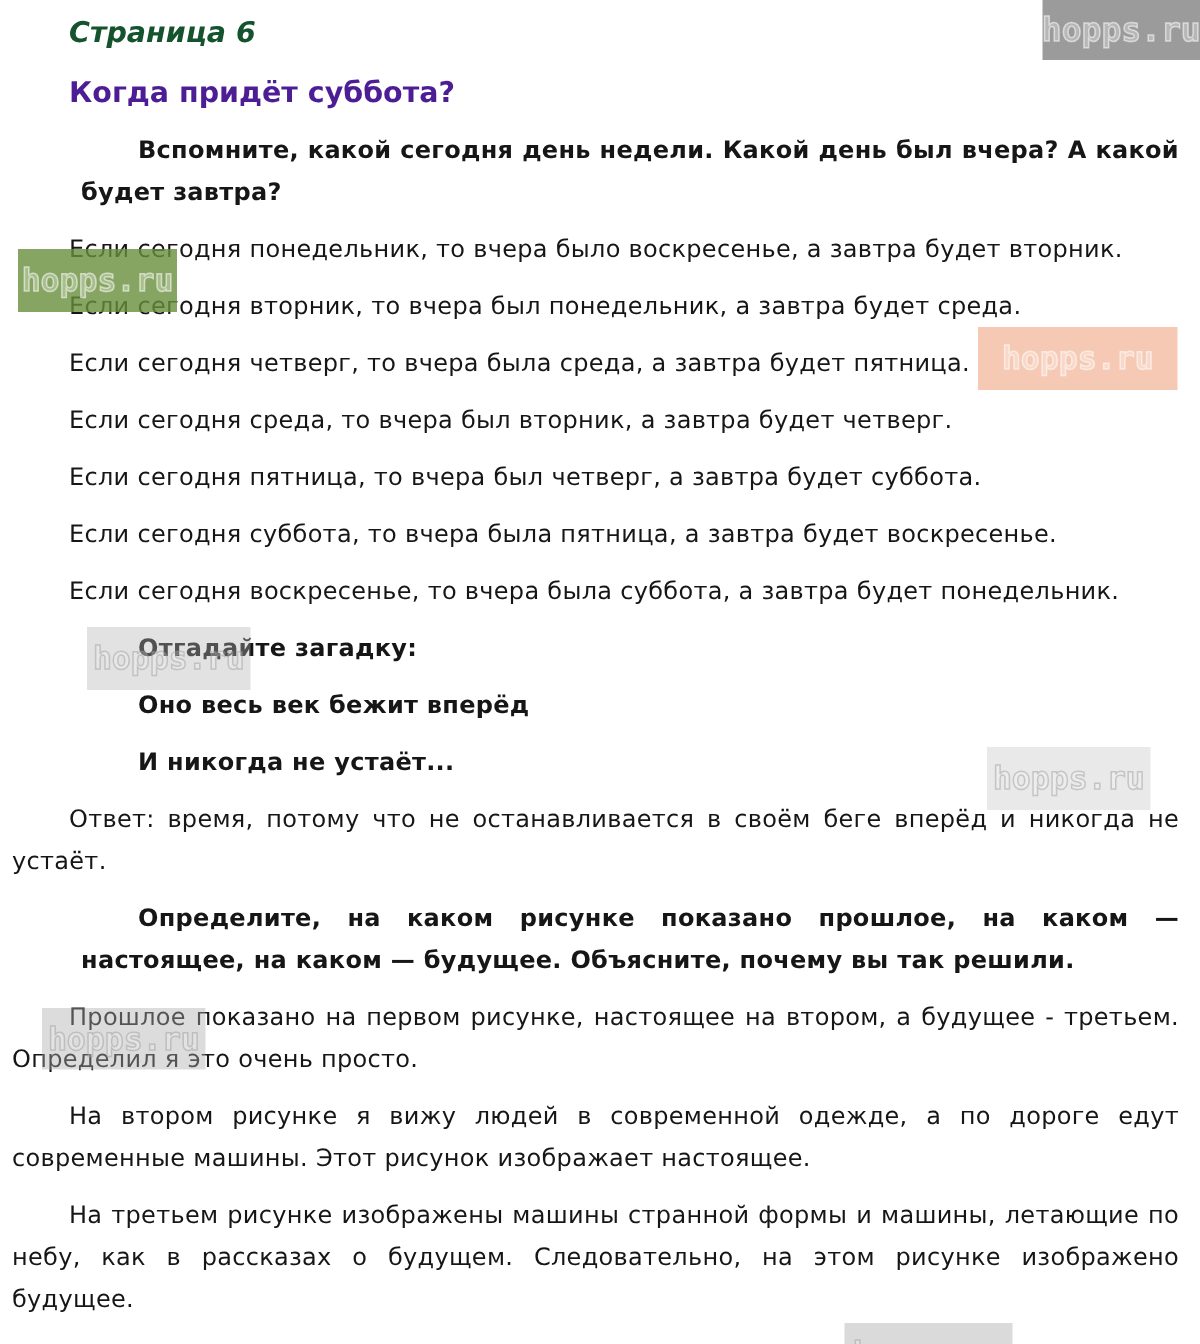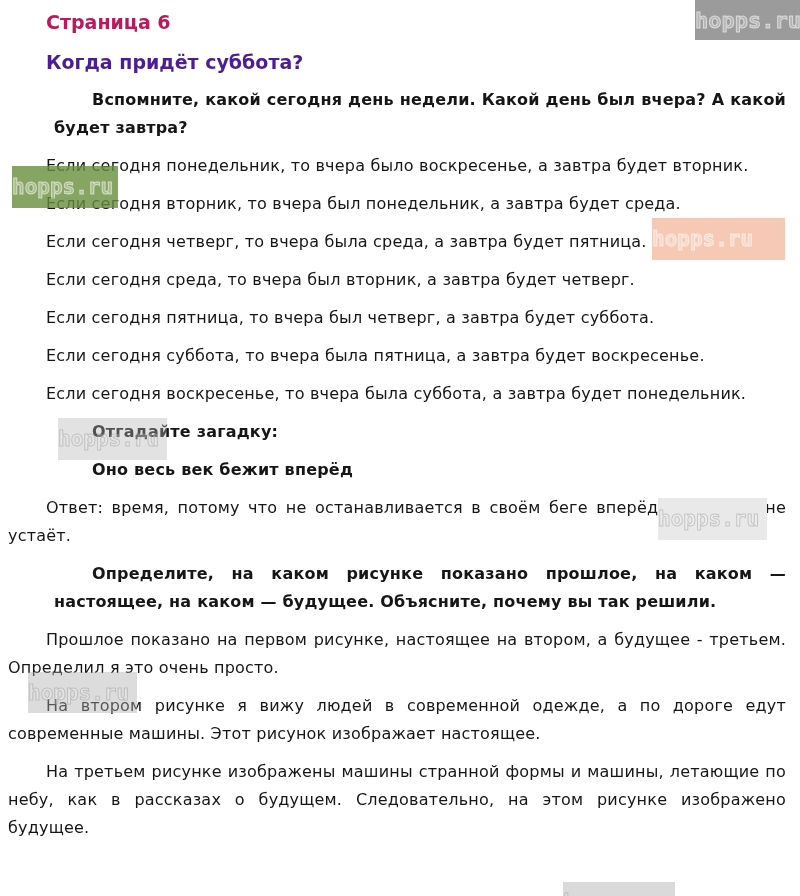--- a/index.html
+++ b/index.html
@@ -39,20 +39,21 @@
     text-indent: 38px;
     text-align: justify;
     letter-spacing: 0.2px;
   }
   p.bold { font-weight: bold; margin-left: 46px; }
   
   .wm {
     position: absolute;
     display: flex;
     align-items: center;
+    justify-content: center;
     overflow: hidden;
     pointer-events: none;
   }
   .wm-text {
     font-family: "DejaVu Sans Mono", "Liberation Mono", monospace;
     font-weight: bold;
     font-size: 21px;
     color: rgba(255,255,255,0.28);
     -webkit-text-stroke: 1px rgba(255,255,255,0.55);
   }
@@ -68,35 +69,36 @@
   #wm-mid-right   { left: 658px; top: 498px; width: 109px; height: 42px; background: #e9e9e9; }
   #wm-simple      { left: 28px;  top: 672px; width: 109px; height: 41px; background: rgba(172,172,172,0.42); }
   #wm-bottom      { left: 563px; top: 882px; width: 112px; height: 40px; background: #dadada; }
 </style>
 </head>
 <body>
 
 <div class="page">
 
   <div class="doc">
-    <h1 class="page-label" style="color: #be185d;">Страница 6</h1>
+    <h1 class="page-label" style="color: #14532d; font-style: italic;">Страница 6</h1>
     <h2 class="page-title" style="color: #4c1d95;">Когда придёт суббота?</h2>
 
     <p class="bold">Вспомните, какой сегодня день недели. Какой день был вчера? А какой будет завтра?</p>
 
     <p>Если сегодня понедельник, то вчера было воскресенье, а завтра будет вторник.</p>
     <p>Если сегодня вторник, то вчера был понедельник, а завтра будет среда.</p>
     <p>Если сегодня четверг, то вчера была среда, а завтра будет пятница.</p>
     <p>Если сегодня среда, то вчера был вторник, а завтра будет четверг.</p>
     <p>Если сегодня пятница, то вчера был четверг, а завтра будет суббота.</p>
     <p>Если сегодня суббота, то вчера была пятница, а завтра будет воскресенье.</p>
     <p>Если сегодня воскресенье, то вчера была суббота, а завтра будет понедельник.</p>
 
     <p class="bold">Отгадайте загадку:</p>
     <p class="bold">Оно весь век бежит вперёд</p>
+    <p class="bold">И никогда не устаёт...</p>
     <p>Ответ: время, потому что не останавливается в своём беге вперёд и никогда не устаёт.</p>
 
     <p class="bold">Определите, на каком рисунке показано прошлое, на каком — настоящее, на каком — будущее. Объясните, почему вы так решили.</p>
 
     <p>Прошлое показано на первом рисунке, настоящее на втором, а будущее - третьем. Определил я это очень просто.</p>
     <p>На втором рисунке я вижу людей в современной одежде, а по дороге едут современные машины. Этот рисунок изображает настоящее.</p>
     <p>На третьем рисунке изображены машины странной формы и машины, летающие по небу, как в рассказах о будущем. Следовательно, на этом рисунке изображено будущее.</p>
   </div>
 
   <div class="wm" id="wm-top-right">

